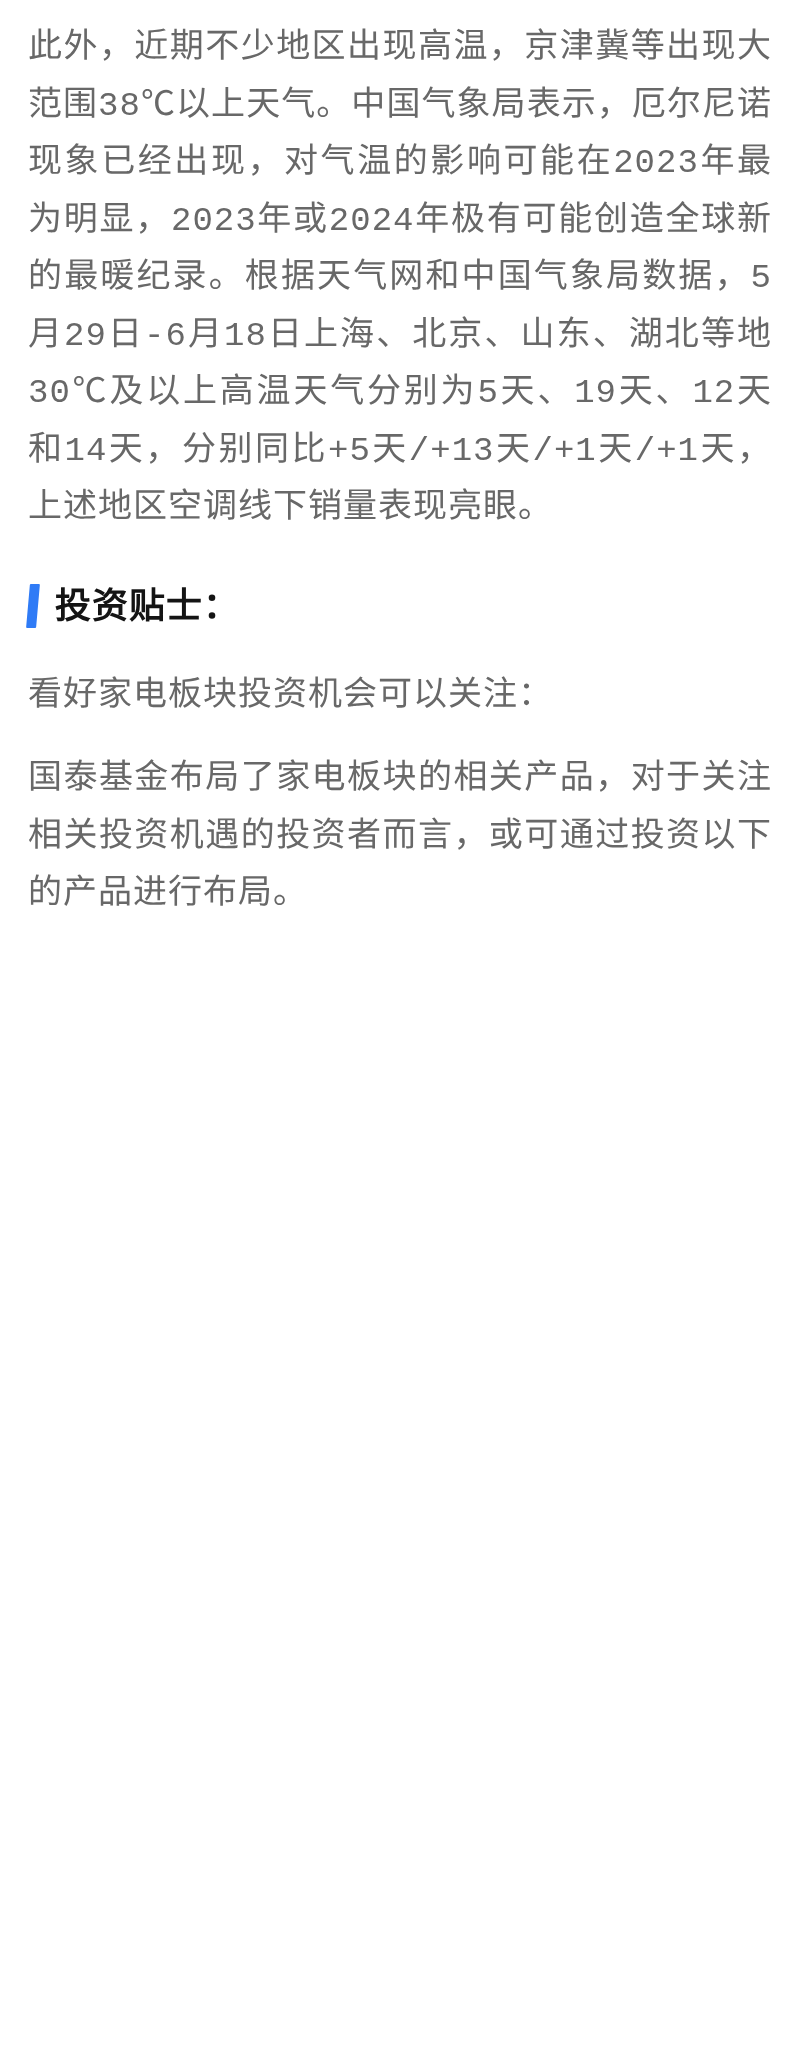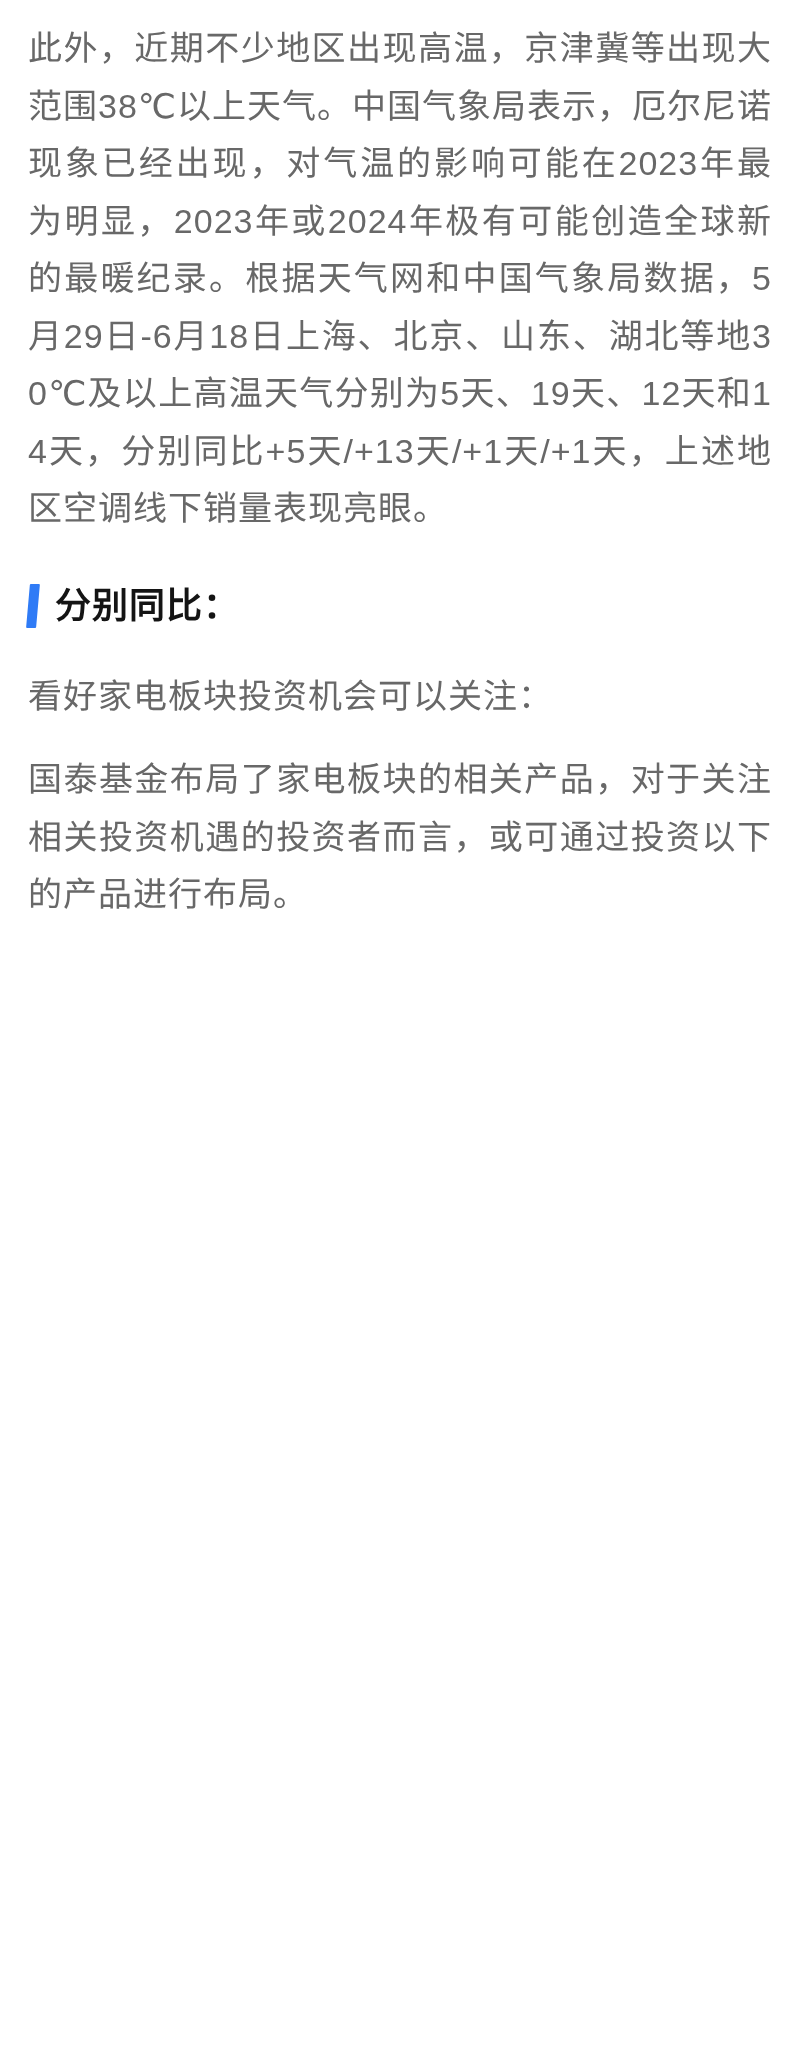--- a/index.html
+++ b/index.html
@@ -17,20 +17,21 @@
     font-family: "Liberation Sans", "DejaVu Sans", sans-serif;
   }
   .body-text {
     margin: 0 0 26px 0;
     font-size: 34px;
     line-height: 57.5px;
     letter-spacing: 1px;
     color: #686868;
     text-align: justify;
     word-break: break-all;
+    font-family: Liberation Mono, monospace;
   }
   .section-heading {
     display: flex;
     align-items: center;
     margin: 44px 0 38px 0;
     height: 48px;
   }
   .accent-bar {
     display: inline-block;
     width: 10px;
@@ -53,19 +54,19 @@
 <body>
 
 <article class="page">
   <p class="body-text">此外，近期不少地区出现高温，京津冀等出现大范围38℃以上天气。中国气象局表示，厄尔尼诺现象已经出现，对气温的影响可能在2023年最为明显，2023年或2024年极有可能创造全球新的最暖纪录。根据天气网和中国气象局数据，5月29日-6月18日上海、北京、山东、湖北等地30℃及以上高温天气分别为5天、19天、12天和14天，分别同比+5天/+13天/+1天/+1天，上述地区空调线下销量表现亮眼。</p>
 
 
 
 
   <h2 class="section-heading">
     <span class="accent-bar"></span>
-    <span class="heading-text">分别同比：</span>
+    <span class="heading-text">投资贴士：</span>
   </h2>
 
   <p class="body-text">看好家电板块投资机会可以关注：</p>
 
   <p class="body-text">国泰基金布局了家电板块的相关产品，对于关注相关投资机遇的投资者而言，或可通过投资以下的产品进行布局。</p>
 </article>
 
 </body></html>

